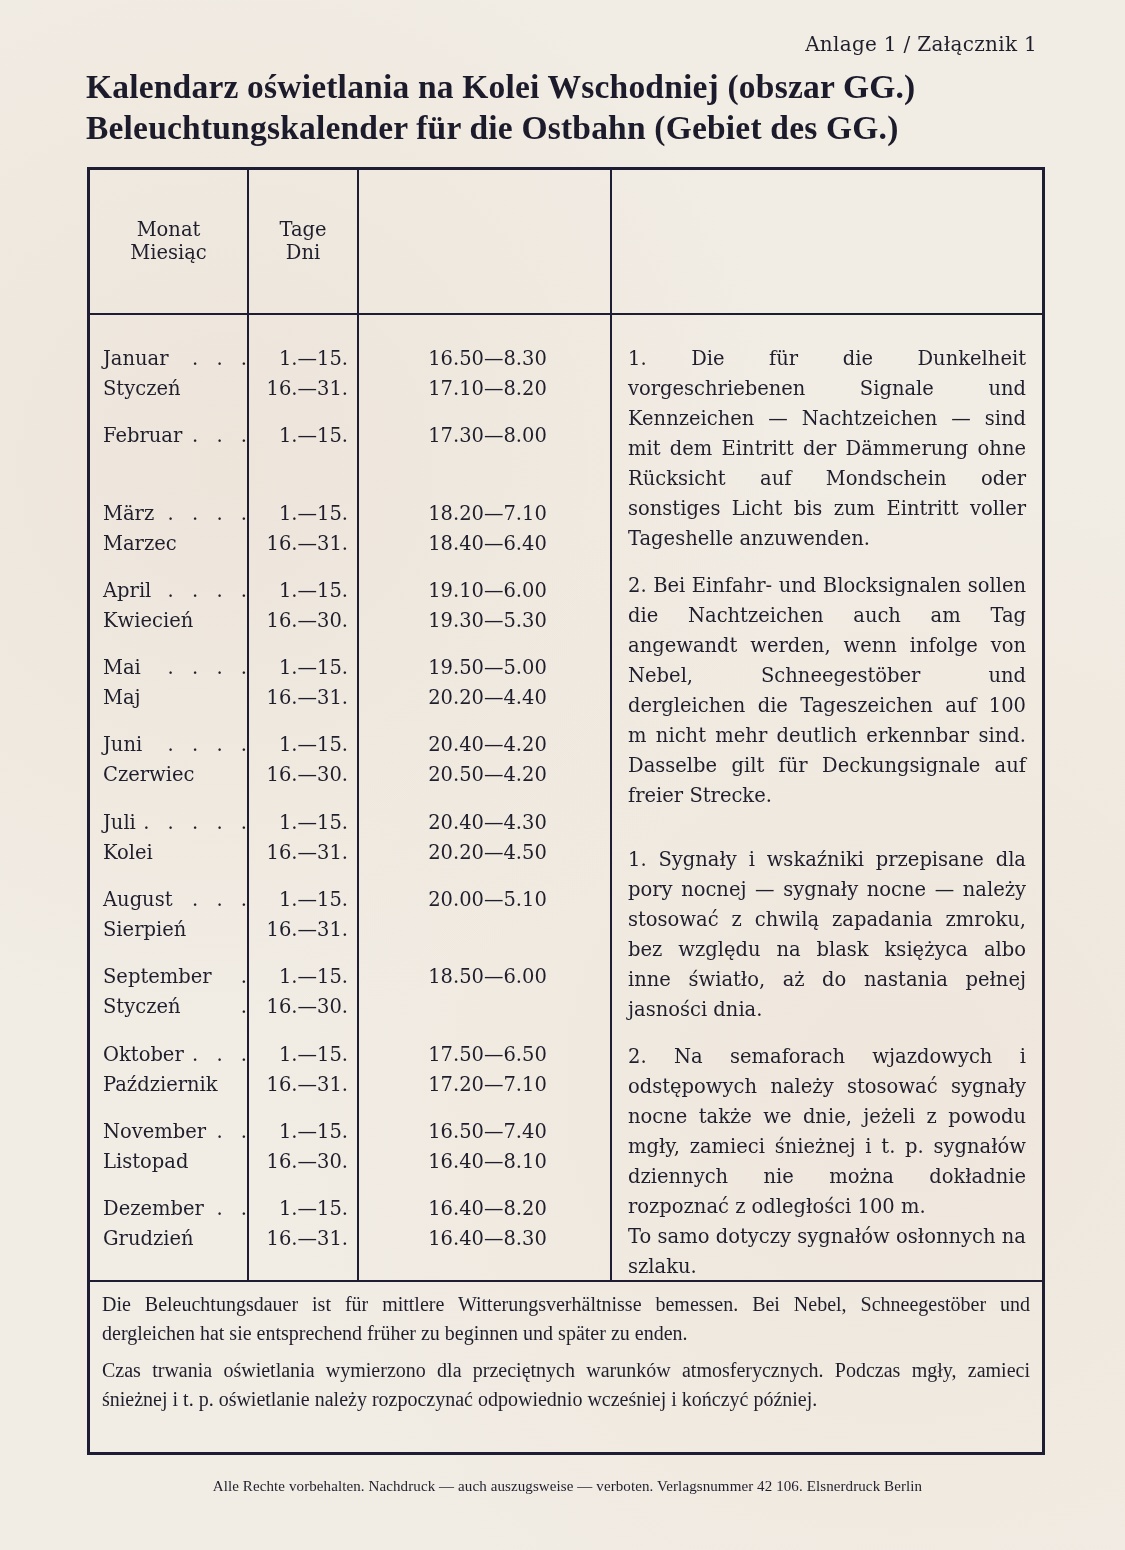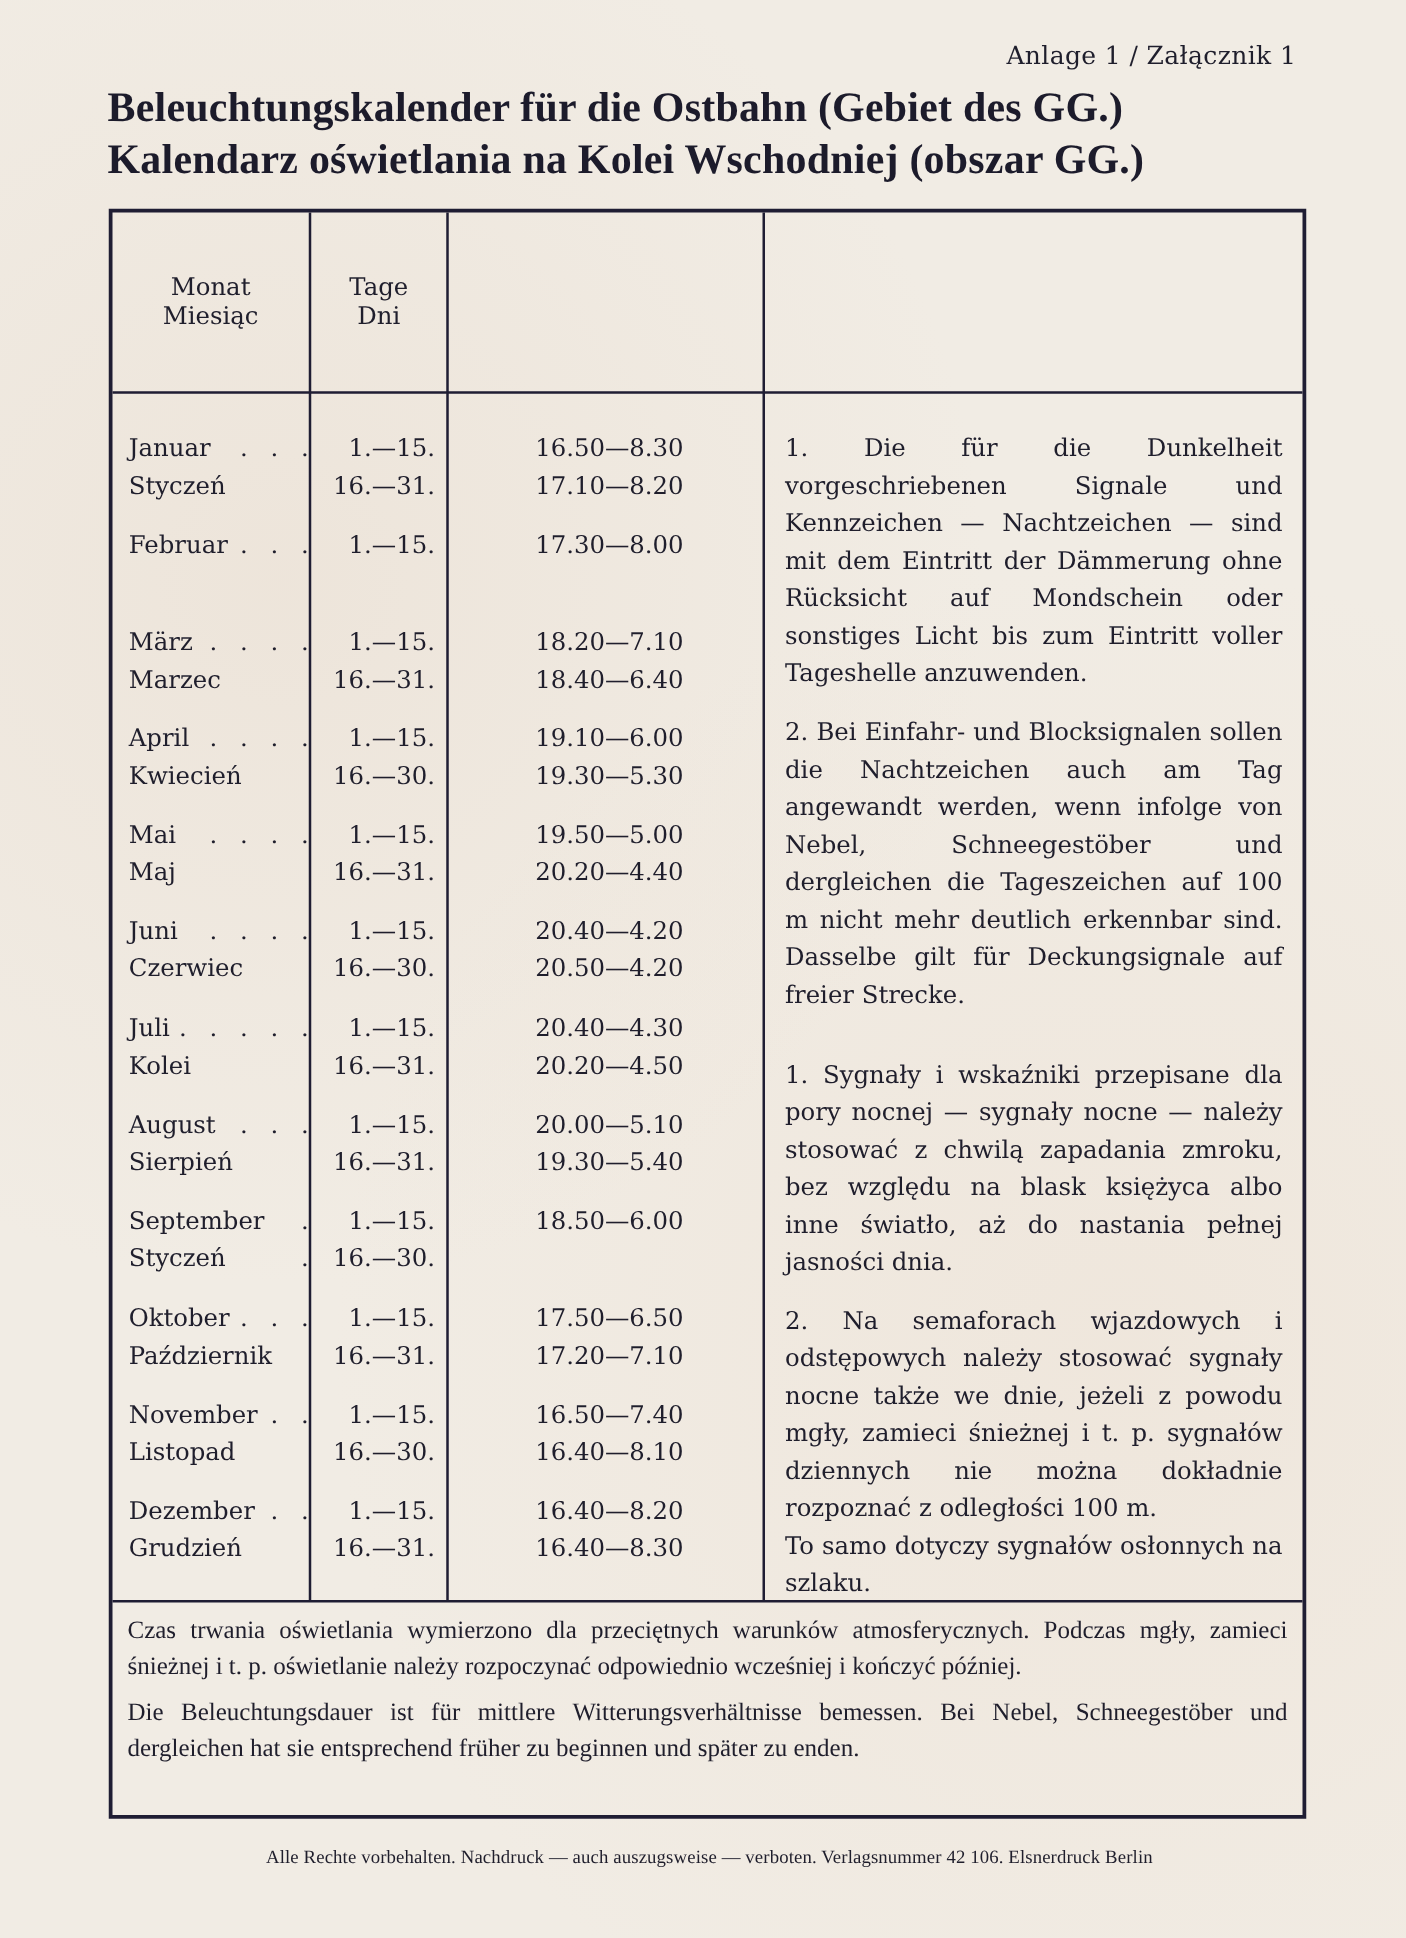--- a/index.html
+++ b/index.html
@@ -57,22 +57,22 @@
     font-family:"Liberation Serif", serif;
     font-size:15px; letter-spacing:0.1px; text-align:center;
   }
 </style>
 </head>
 <body>
 
 <div class="annex">Anlage 1 / Załącznik 1</div>
 
 <div class="title">
+  <div>Kalendarz oświetlania na Kolei Wschodniej (obszar GG.)</div>
   <div>Beleuchtungskalender für die Ostbahn (Gebiet des GG.)</div>
-  <div>Kalendarz oświetlania na Kolei Wschodniej (obszar GG.)</div>
 </div>
 
 <div class="frame">
 
   <div class="vline" style="left:157px;"></div>
   <div class="vline" style="left:267px;"></div>
   <div class="vline" style="left:520px;"></div>
 
   <div class="hline" style="top:143px;"></div>
 
@@ -177,21 +177,20 @@
       <div class="month-group">
         <div class="row">
           <span class="m">August</span>
           <span class="dots" style="left: 88.5312px; width: 74.4688px;">. . .</span>
           <span class="d">1.—15.</span>
           <span class="t">20.00—5.10</span>
         </div>
         <div class="row">
           <span class="m">Sierpień</span>
           <span class="d">16.—31.</span>
-          <span class="t">19.30—5.40</span>
         </div>
       </div>
       <div class="month-group">
         <div class="row">
           <span class="m">September</span>
           <span class="dots" style="left: 127.594px; width: 35.4062px;">. .</span>
           <span class="d">1.—15.</span>
           <span class="t">18.50—6.00</span>
         </div>
         <div class="row">
@@ -242,18 +241,18 @@
 
   <div class="notes-col">
     <p>1. Die für die Dunkelheit vorgeschriebenen Signale und Kennzeichen — Nachtzeichen — sind mit dem Eintritt der Dämmerung ohne Rücksicht auf Mondschein oder sonstiges Licht bis zum Eintritt voller Tageshelle anzuwenden.</p>
     <p style="margin-bottom:34px;">2. Bei Einfahr- und Blocksignalen sollen die Nachtzeichen auch am Tag angewandt werden, wenn infolge von Nebel, Schneegestöber und dergleichen die Tageszeichen auf 100 m nicht mehr deutlich erkennbar sind. Dasselbe gilt für Deckungsignale auf freier Strecke.</p>
     <p>1. Sygnały i wskaźniki przepisane dla pory nocnej — sygnały nocne — należy stosować z chwilą zapadania zmroku, bez względu na blask księżyca albo inne światło, aż do nastania pełnej jasności dnia.</p>
     <p class="pl">2. Na semaforach wjazdowych i odstępowych należy stosować sygnały nocne także we dnie, jeżeli z powodu mgły, zamieci śnieżnej i t. p. sygnałów dziennych nie można dokładnie rozpoznać z odległości 100 m.</p>
     <p>To samo dotyczy sygnałów osłonnych na szlaku.</p>
   </div>
 
   <div class="bottom">
+    <p>Die Beleuchtungsdauer ist für mittlere Witterungsverhältnisse bemessen. Bei Nebel, Schneegestöber und dergleichen hat sie entsprechend früher zu beginnen und später zu enden.</p>
     <p>Czas trwania oświetlania wymierzono dla przeciętnych warunków atmosferycznych. Podczas mgły, zamieci śnieżnej i t. p. oświetlanie należy rozpoczynać odpowiednio wcześniej i kończyć później.</p>
-    <p>Die Beleuchtungsdauer ist für mittlere Witterungsverhältnisse bemessen. Bei Nebel, Schneegestöber und dergleichen hat sie entsprechend früher zu beginnen und später zu enden.</p>
   </div>
 </div>
 
 <div class="footer">Alle Rechte vorbehalten. Nachdruck — auch auszugsweise — verboten. Verlagsnummer 42 106. Elsnerdruck Berlin</div>
 
 </body></html>

